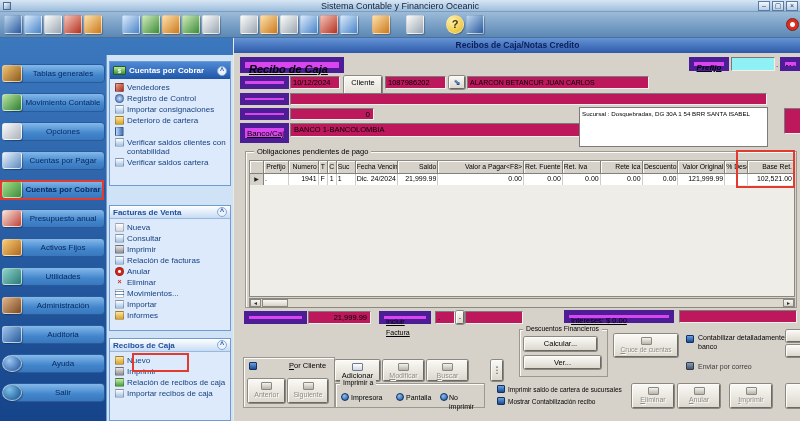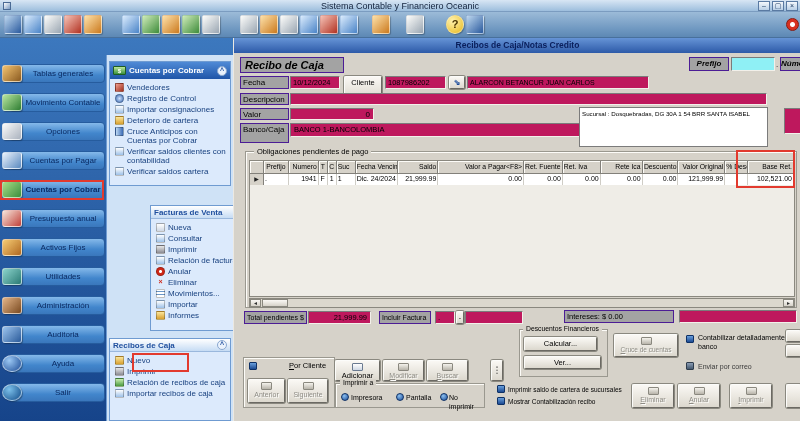--- a/index.html
+++ b/index.html
@@ -59,21 +59,21 @@
   .mi-cancel{background:radial-gradient(circle,#fff 0 1px,#d02818 2px); border-radius:50%;}
   .mi-x{background:transparent; border:none; color:#d02818; font-weight:bold;}
   .mi-grid{background:repeating-linear-gradient(0deg,#fff 0 2px,#6a96c8 2px 3px);}
   .mi-green{background:linear-gradient(180deg,#c8eeb0,#4a9a40);}
 
   
   .mdi { position:absolute; left:233px; top:38px; width:567px; height:383px; background:#d6d2c9; border-left:1px solid #ece9e2; }
   .mdi-title { position:absolute; left:0; top:0; width:567px; height:15px; background:linear-gradient(180deg,#6694d6,#2d5aa8); color:#0a1f5c; font-weight:bold; font-size:8.5px; line-height:15px; text-align:center; }
   .content { position:absolute; left:0; top:15px; width:567px; height:368px; }
 
-  .box-white { background:#a3a3a3; border:1px solid #4c1d95; }
+  .box-white { background:#d946ef; border:5px solid #4c1d95;text-decoration:underline; }
   .sunken { background:#be185d; border:1px solid; border-color:#7b7b7b #f2f0ea #f2f0ea #7b7b7b; }
   .raised { background:linear-gradient(180deg,#faf8f4,#dcd8ce); border:1px solid; border-color:#fcfcfa #6b6963 #6b6963 #fcfcfa; box-shadow:0 0 0 1px #8a887f; border-radius:2px; }
   .lbl8 { font-size:8px; line-height:11px; padding-left:2px; color:#000; overflow:hidden; white-space:nowrap; }
   .it { font-style:italic; font-weight:bold; }
   .btn-dis { color:#8e8c85; text-shadow:1px 1px 0 #fdfdfb; }
   .ul-first::first-letter { text-decoration: underline; }
 
   .fieldset { border:1px solid #9a988f; box-shadow:inset 1px 1px 0 #fdfcf8; }
   .legend { position:absolute; top:-5px; background:#d6d2c9; padding:0 3px; font-size:7.5px; color:#000; white-space:nowrap; }
 
@@ -209,34 +209,33 @@
         <div class="m-item">
             <span class="mi mi-doc"></span>
             <span class="m-lbl">Importar consignaciones</span>
           </div>
         <div class="m-item">
             <span class="mi mi-folder"></span>
             <span class="m-lbl">Deterioro de cartera</span>
           </div>
         <div class="m-item">
             <span class="mi mi-arrows"></span>
-            <span class="m-lbl">Cruce Anticipos con Cuentas por Cobrar</span>
           </div>
         <div class="m-item">
             <span class="mi mi-doc"></span>
             <span class="m-lbl">Verificar saldos clientes con contabilidad</span>
           </div>
         <div class="m-item">
             <span class="mi mi-doc"></span>
             <span class="m-lbl">Verificar saldos cartera</span>
           </div>
       </div>
     </div>
 
-    <div class="m-sec" style="top:150px; height:126px;margin-left:41px;">
+    <div class="m-sec" style="top:150px; height:126px;">
       <div class="m-head2">
         <span class="m-title">Facturas de Venta</span>
         <span class="m-circle">^</span>
       </div>
       <div class="m-body">
         <div class="m-item">
             <span class="mi mi-new"></span>
             <span class="m-lbl">Nueva</span>
           </div>
         <div class="m-item">

